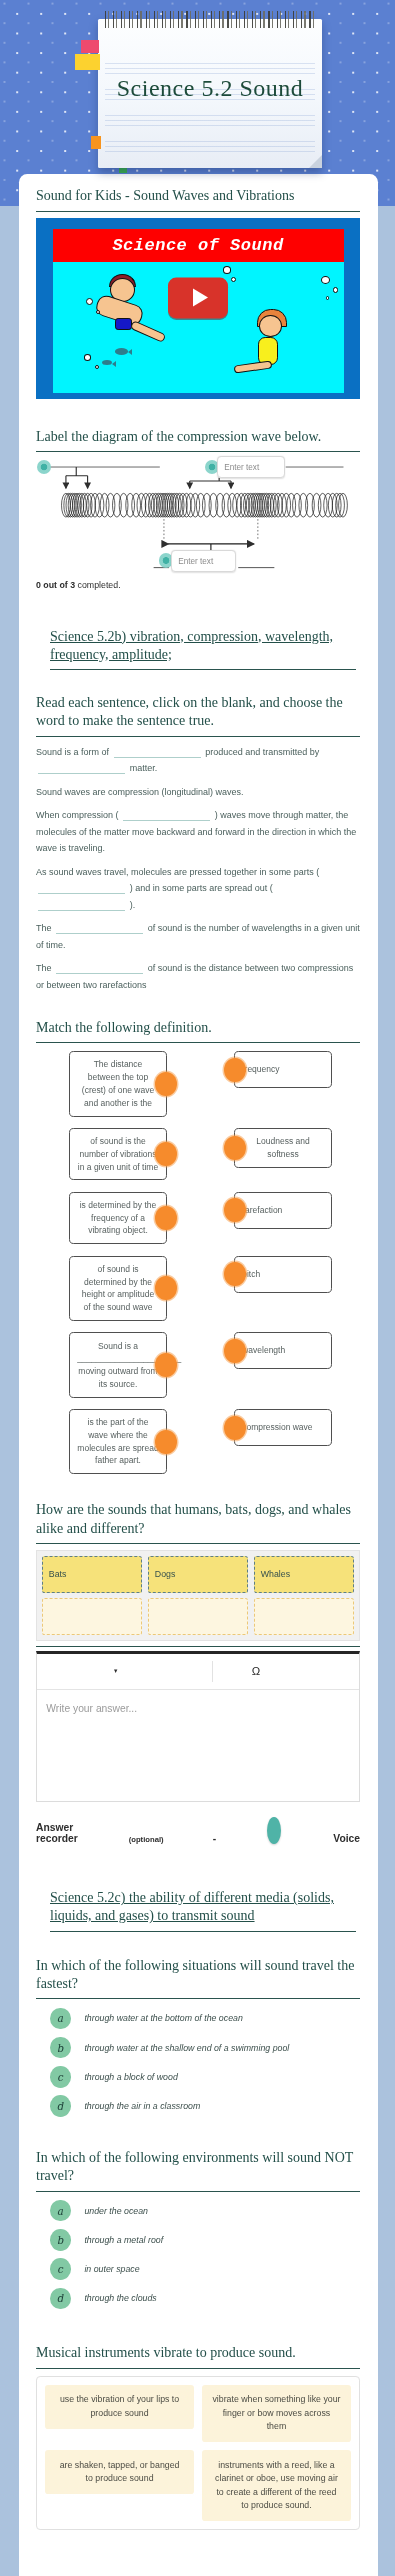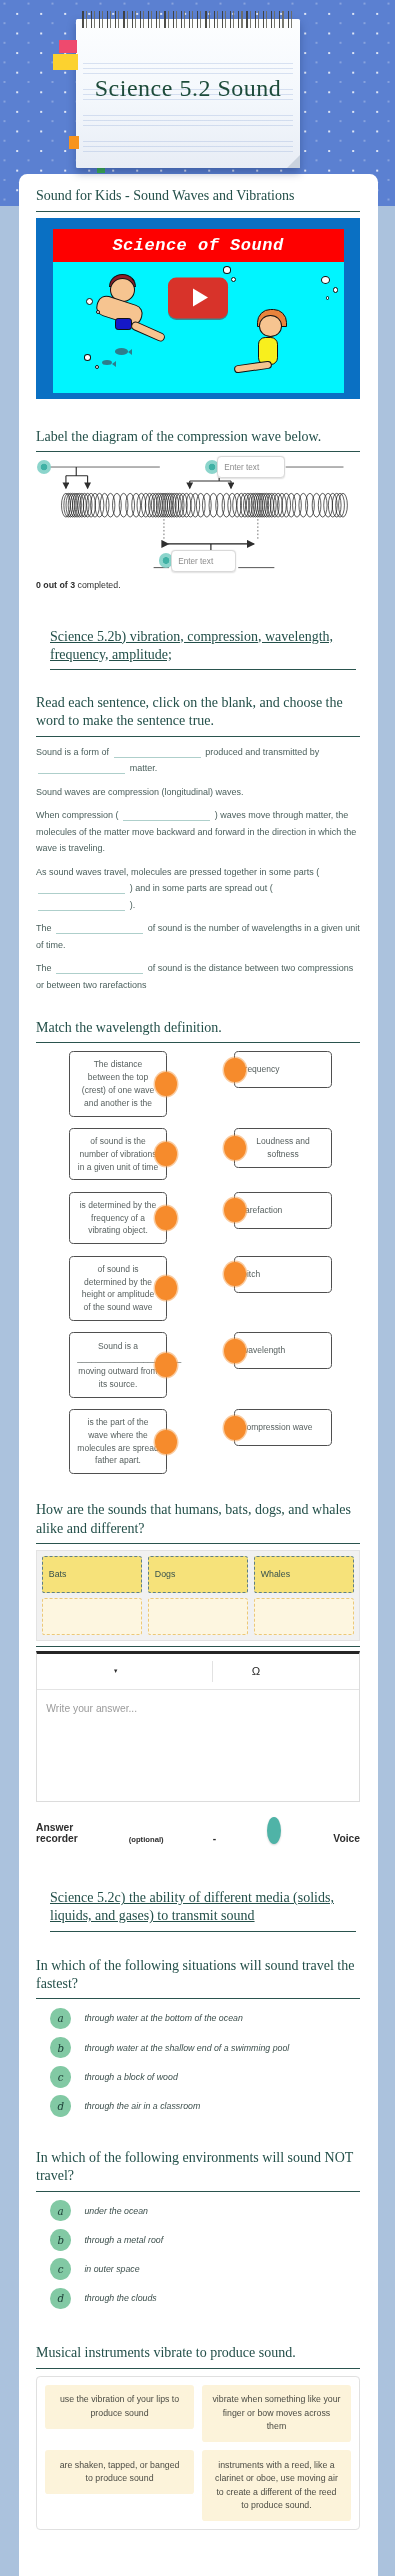--- a/index.html
+++ b/index.html
@@ -13,21 +13,21 @@
   .bg-top{
     position:absolute; top:0; left:0; width:396px; height:206px;
     background-color:#5b80d1;
     background-image:
       radial-gradient(rgba(255,255,255,.8) 0.8px, transparent 1px),
       radial-gradient(rgba(255,255,255,.45) 0.7px, transparent 0.9px);
     background-size:24px 19.6px, 24px 19.6px;
     background-position:5.2px 4.1px, 16.5px 13.4px;
   }
   
-  .notebook{ position:absolute; top:18.5px; left:76px; width:224px; height:149px; z-index:2; }
+  .notebook{ position:absolute; top:18.5px; left:98px; width:224px; height:149px; z-index:2; }
   .nb-paper{
     position:absolute; inset:0;
     background:linear-gradient(180deg,#fdfeff,#f3f7fc 55%,#e8edf5);
     box-shadow:0 4.1px 8.2px rgba(20,40,90,.35);
     border-radius:1.5px;
   }
   .nb-lines{
     position:absolute; left:7.2px; right:7.2px; top:29px; bottom:7.2px;
     background:repeating-linear-gradient(180deg, transparent 0 4.6px, rgba(120,150,205,.25) 4.6px 5.2px);
   }
@@ -350,21 +350,21 @@
 
   <div class="sentences">
     <p class="sentence"><span>Sound is a form of </span><span class="blank"></span><span> produced and transmitted by </span><span class="blank"></span><span> matter.</span></p>
     <p class="sentence"><span>Sound waves are compression (longitudinal) waves.</span></p>
     <p class="sentence"><span>When compression ( </span><span class="blank"></span><span> ) waves move through matter, the molecules of the matter move backward and forward in the direction in which the wave is traveling.</span></p>
     <p class="sentence"><span>As sound waves travel, molecules are pressed together in some parts ( </span><span class="blank"></span><span> ) and in some parts are spread out ( </span><span class="blank"></span><span> ).</span></p>
     <p class="sentence"><span>The </span><span class="blank"></span><span> of sound is the number of wavelengths in a given unit of time.</span></p>
     <p class="sentence"><span>The </span><span class="blank"></span><span> of sound is the distance between two compressions or between two rarefactions</span></p>
   </div>
 
-  <h2 class="h-serif" style="margin-top:25px;">Match the wavelength definition.</h2>
+  <h2 class="h-serif" style="margin-top:25px;">Match the following definition.</h2>
   <hr class="rule">
 
   <div class="match-rows">
     <div class="match-row">
       <div class="match-card match-left"><span>The distance between the top (crest) of one wave and another is the</span><span class="peg peg-r"></span></div>
       <div class="match-card match-right">
           <span class="peg peg-l"></span>
           <span>frequency</span>
         </div>
     </div>

